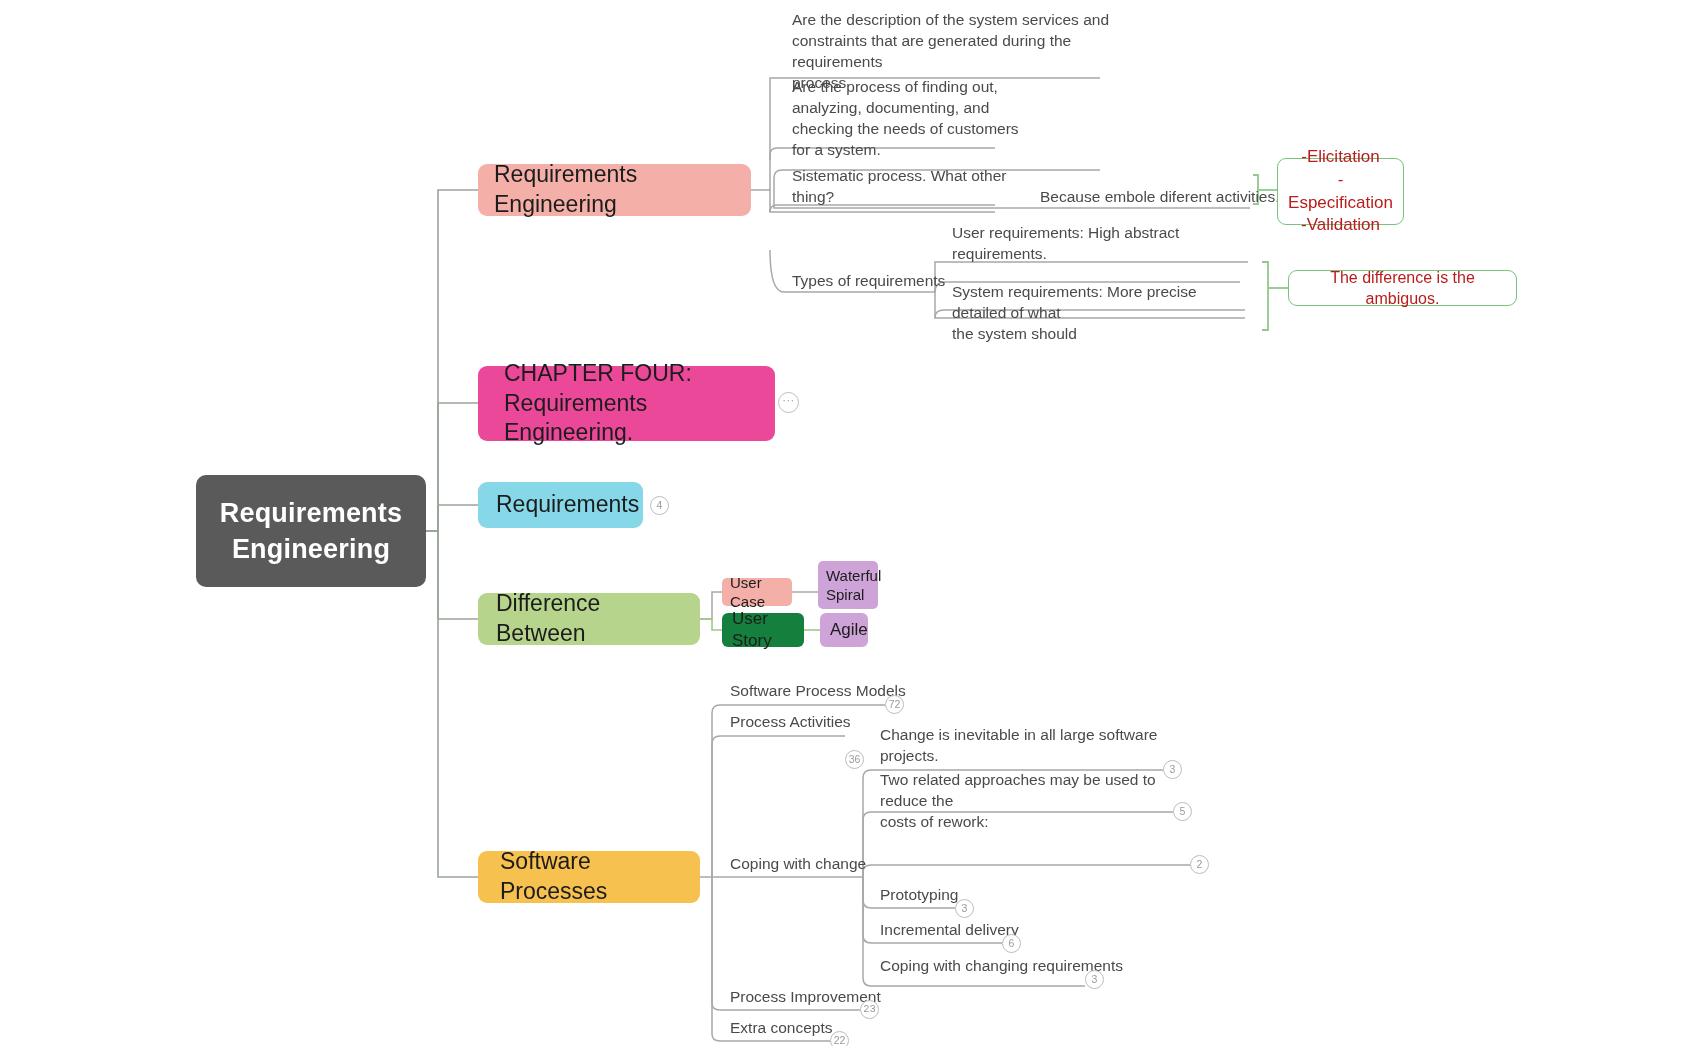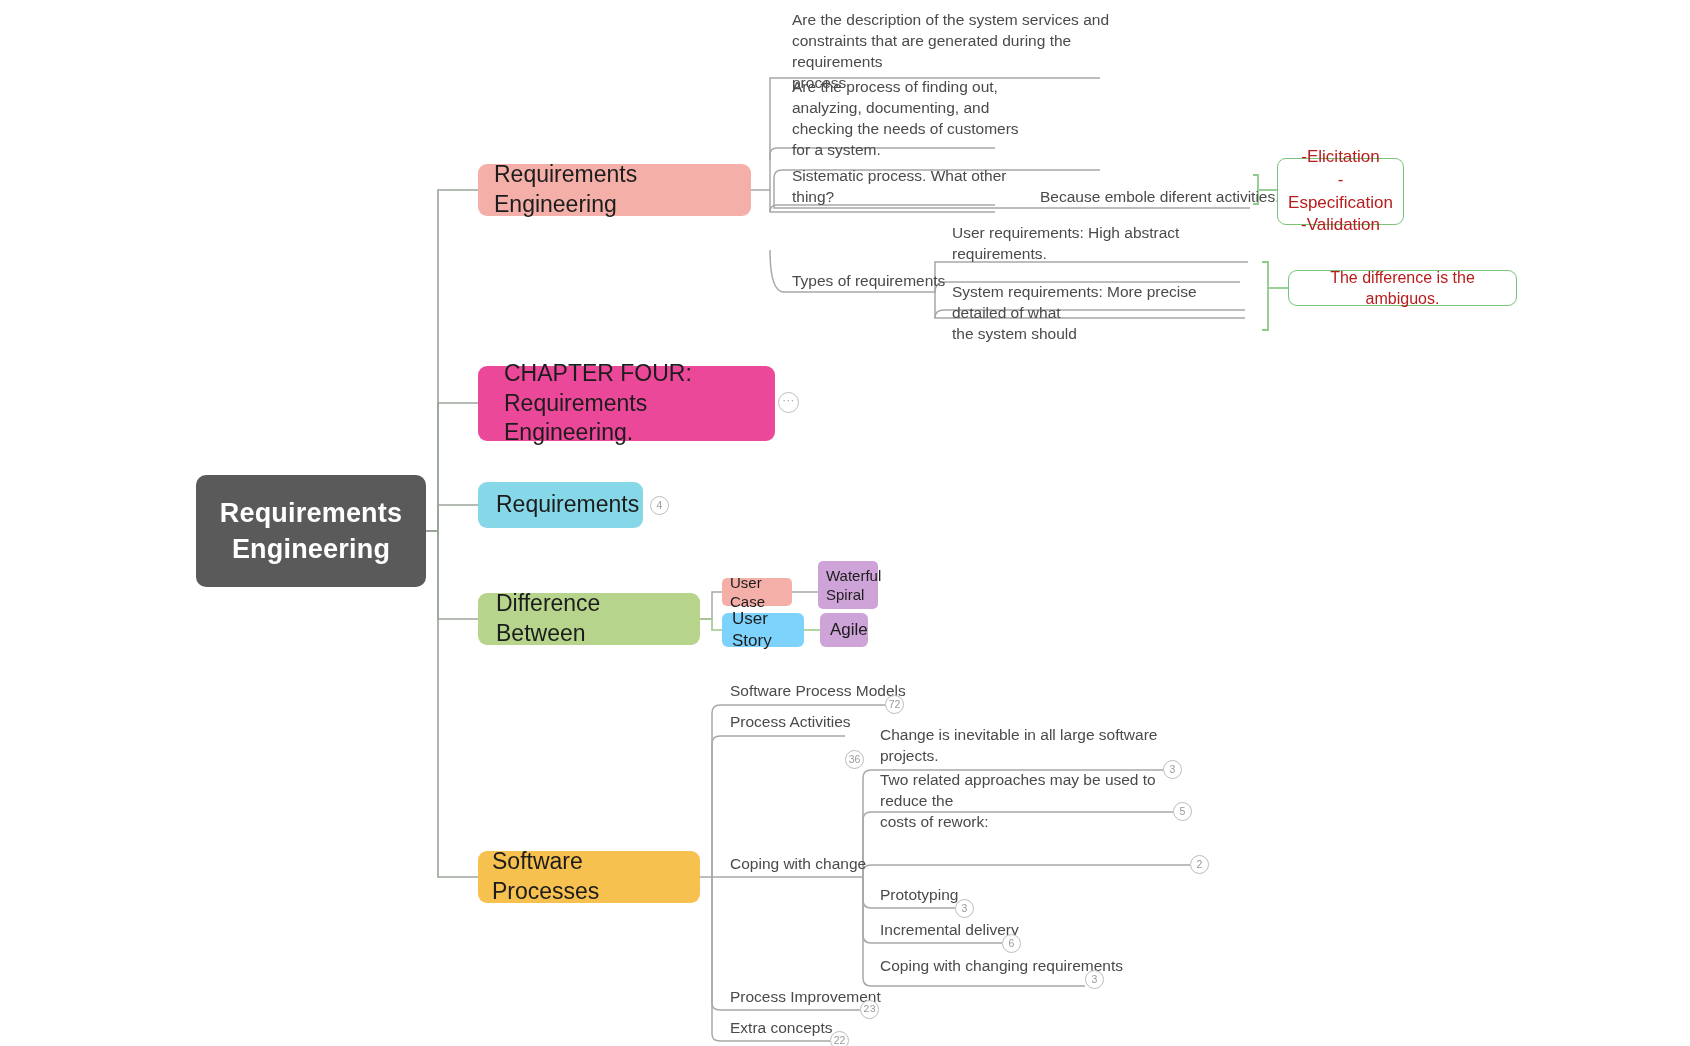--- a/index.html
+++ b/index.html
@@ -221,28 +221,28 @@
 Requirements Engineering.</div>
   <div class="badge dots" style="left:778px; top:392px;">···</div>
 
   <div class="node chip" style="left:478px; top:482px; width:165px; height:46px; background:#86d8e8; padding-left:18px;">Requirements</div>
   <div class="badge" style="left:650px; top:496px;">4</div>
 
   <div class="node chip" style="left:478px; top:593px; width:222px; height:52px; background:#b7d48d; padding-left:18px;">Difference Between</div>
 
   <div class="node chip tiny" style="left:722px; top:578px; width:70px; height:28px; background:#f4b0a8;">User Case</div>
 
-  <div class="node chip small" style="left:722px; top:613px; width:82px; height:34px; background:#7dd3fc;">User Story</div>
+  <div class="node chip small" style="left:722px; top:613px; width:82px; height:34px; background:#15803d;">User Story</div>
 
   <div class="node chip tiny" style="left:818px; top:561px; width:60px; height:48px; background:#cea4d8; align-items:center;">Waterful
 Spiral</div>
 
   <div class="node chip small" style="left:820px; top:613px; width:48px; height:34px; background:#cea4d8;">Agile</div>
 
-  <div class="node chip" style="left:478px; top:851px; width:222px; height:52px; background:#f7c14f; padding-left:14px;">Software Processes</div>
+  <div class="node chip" style="left:478px; top:851px; width:222px; height:52px; background:#f7c14f; padding-left:22px;">Software Processes</div>
 
   <div class="node plain" style="left:730px; top:682px; width:260px; height:22px;">Software Process Models</div>
   <div class="badge" style="left:885px; top:695px;">72</div>
 
   <div class="node plain" style="left:730px; top:713px; width:220px; height:22px;">Process Activities</div>
   <div class="badge" style="left:845px; top:726px;margin-top:24px;">36</div>
 
   <div class="node plain" style="left:730px; top:855px; width:200px; height:22px;">Coping with change</div>
 
   <div class="node plain" style="left:880px; top:747px; width:320px; height:22px;">Change is inevitable in all large software projects.</div>

